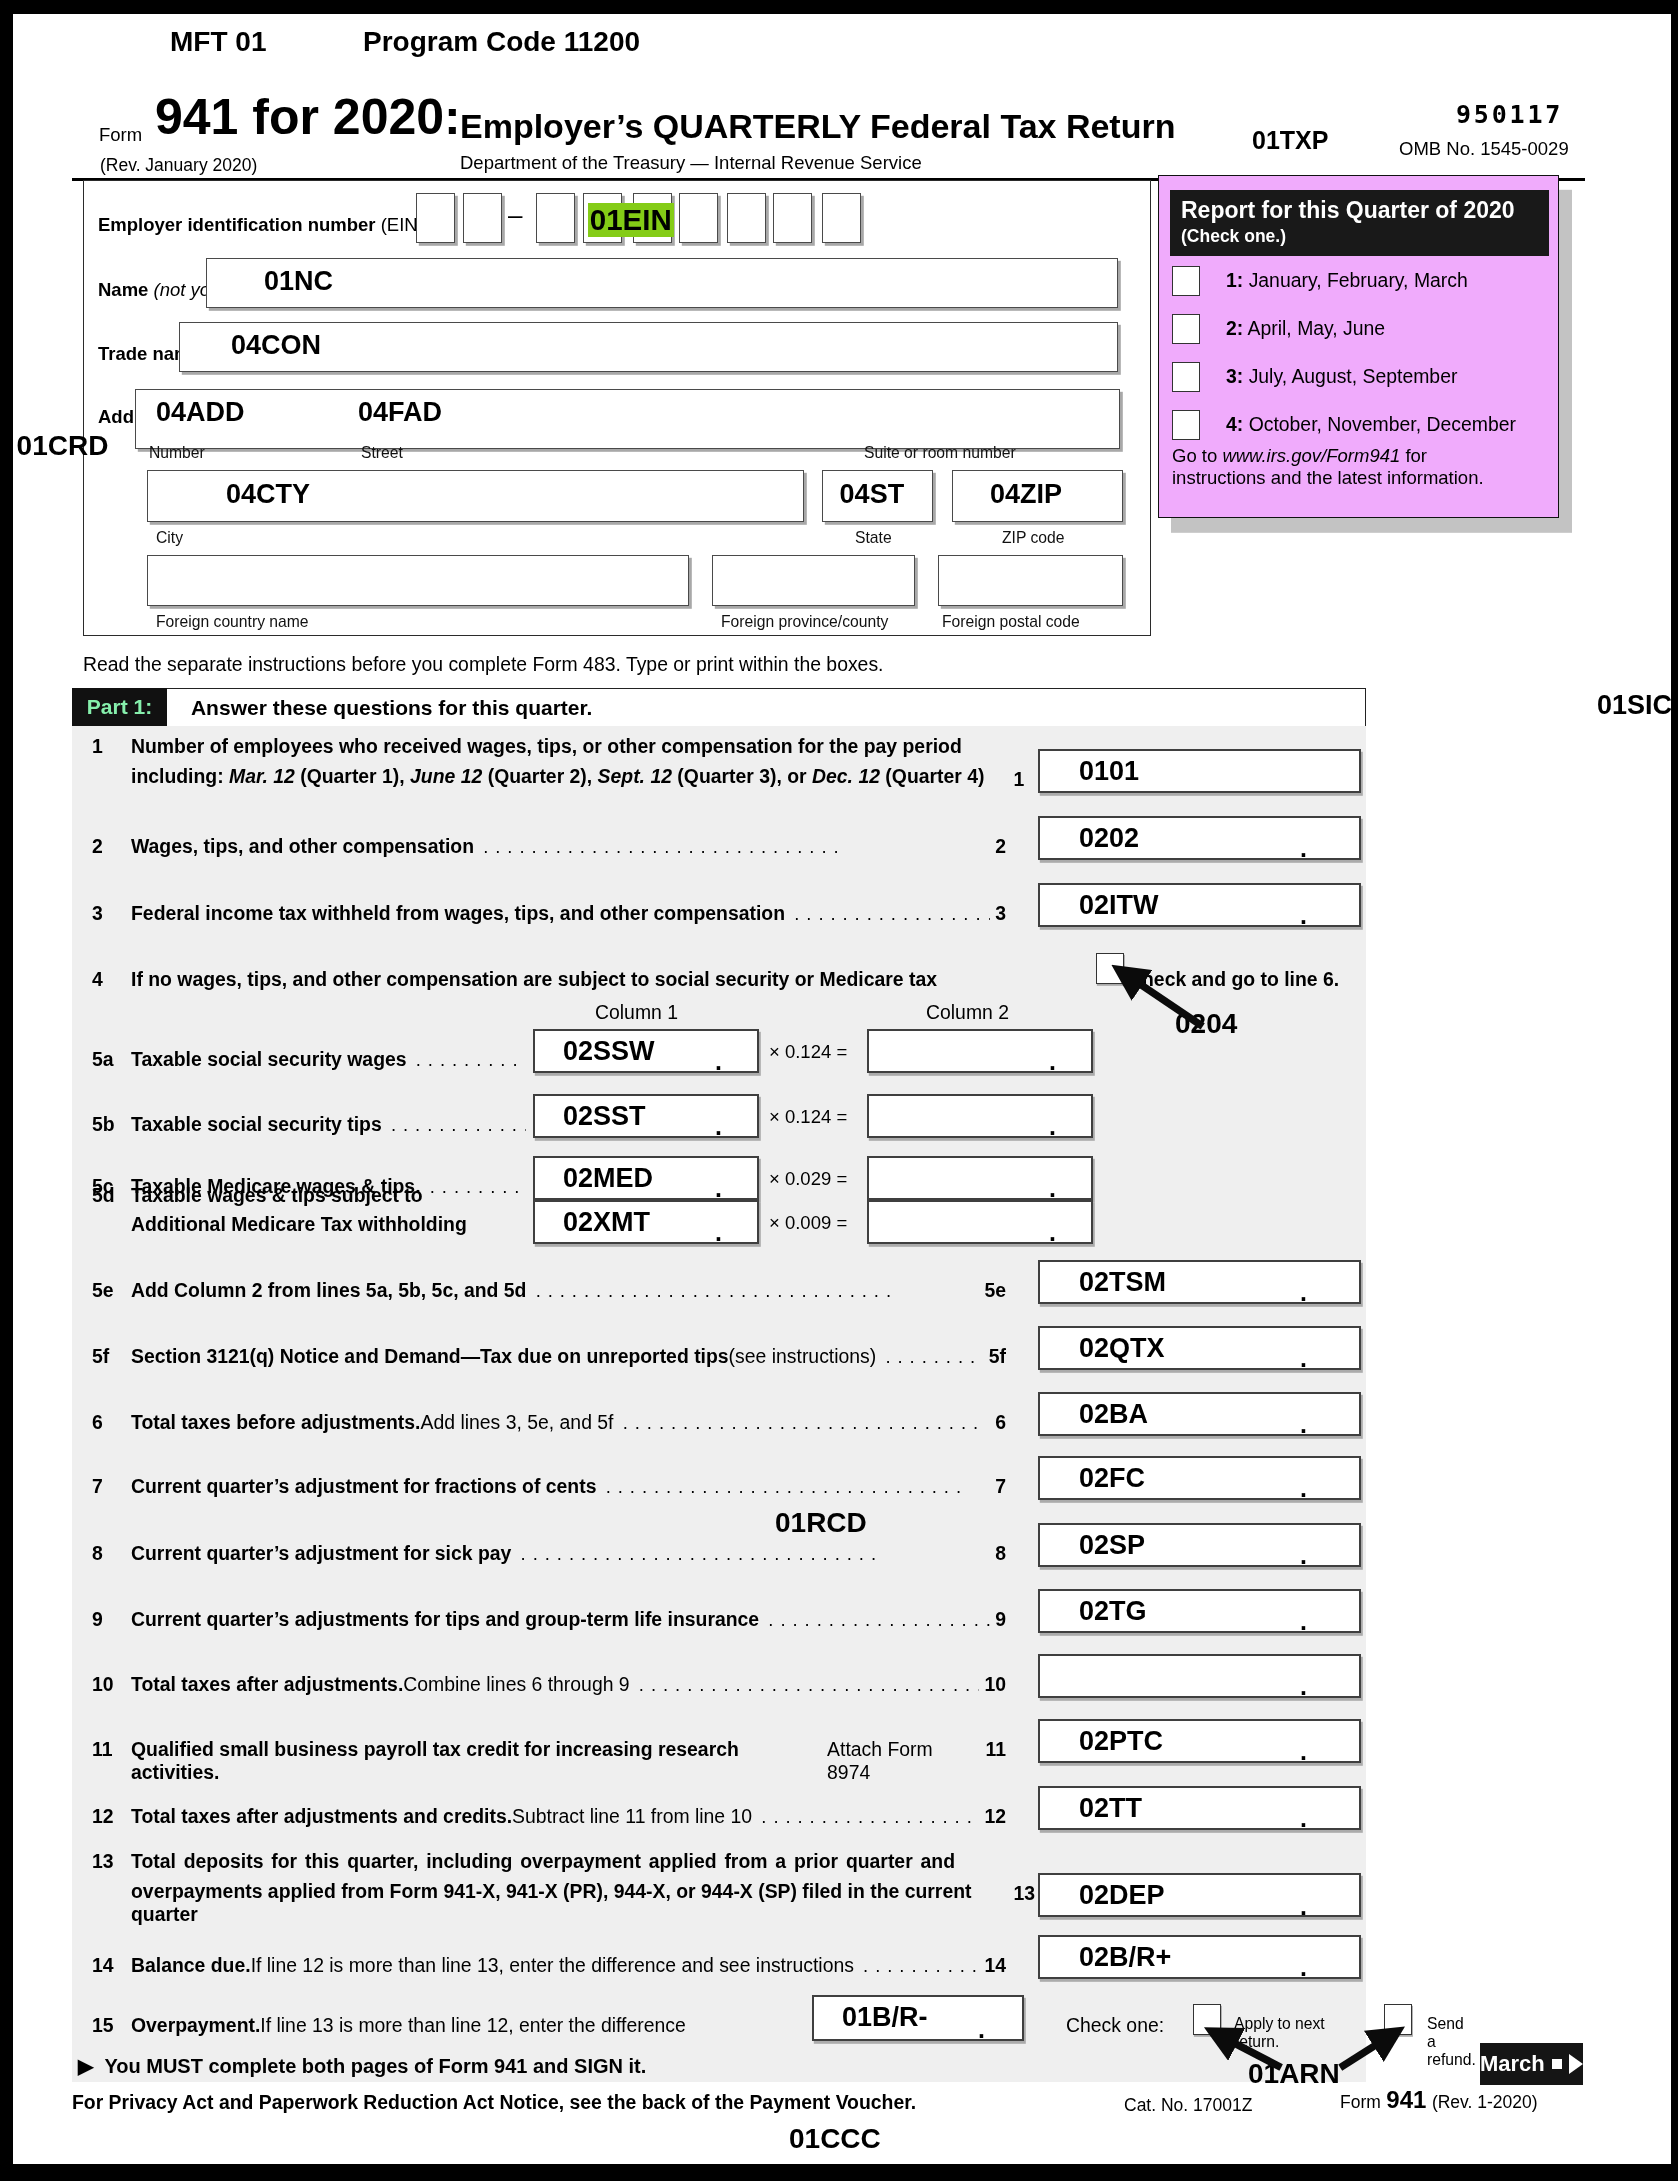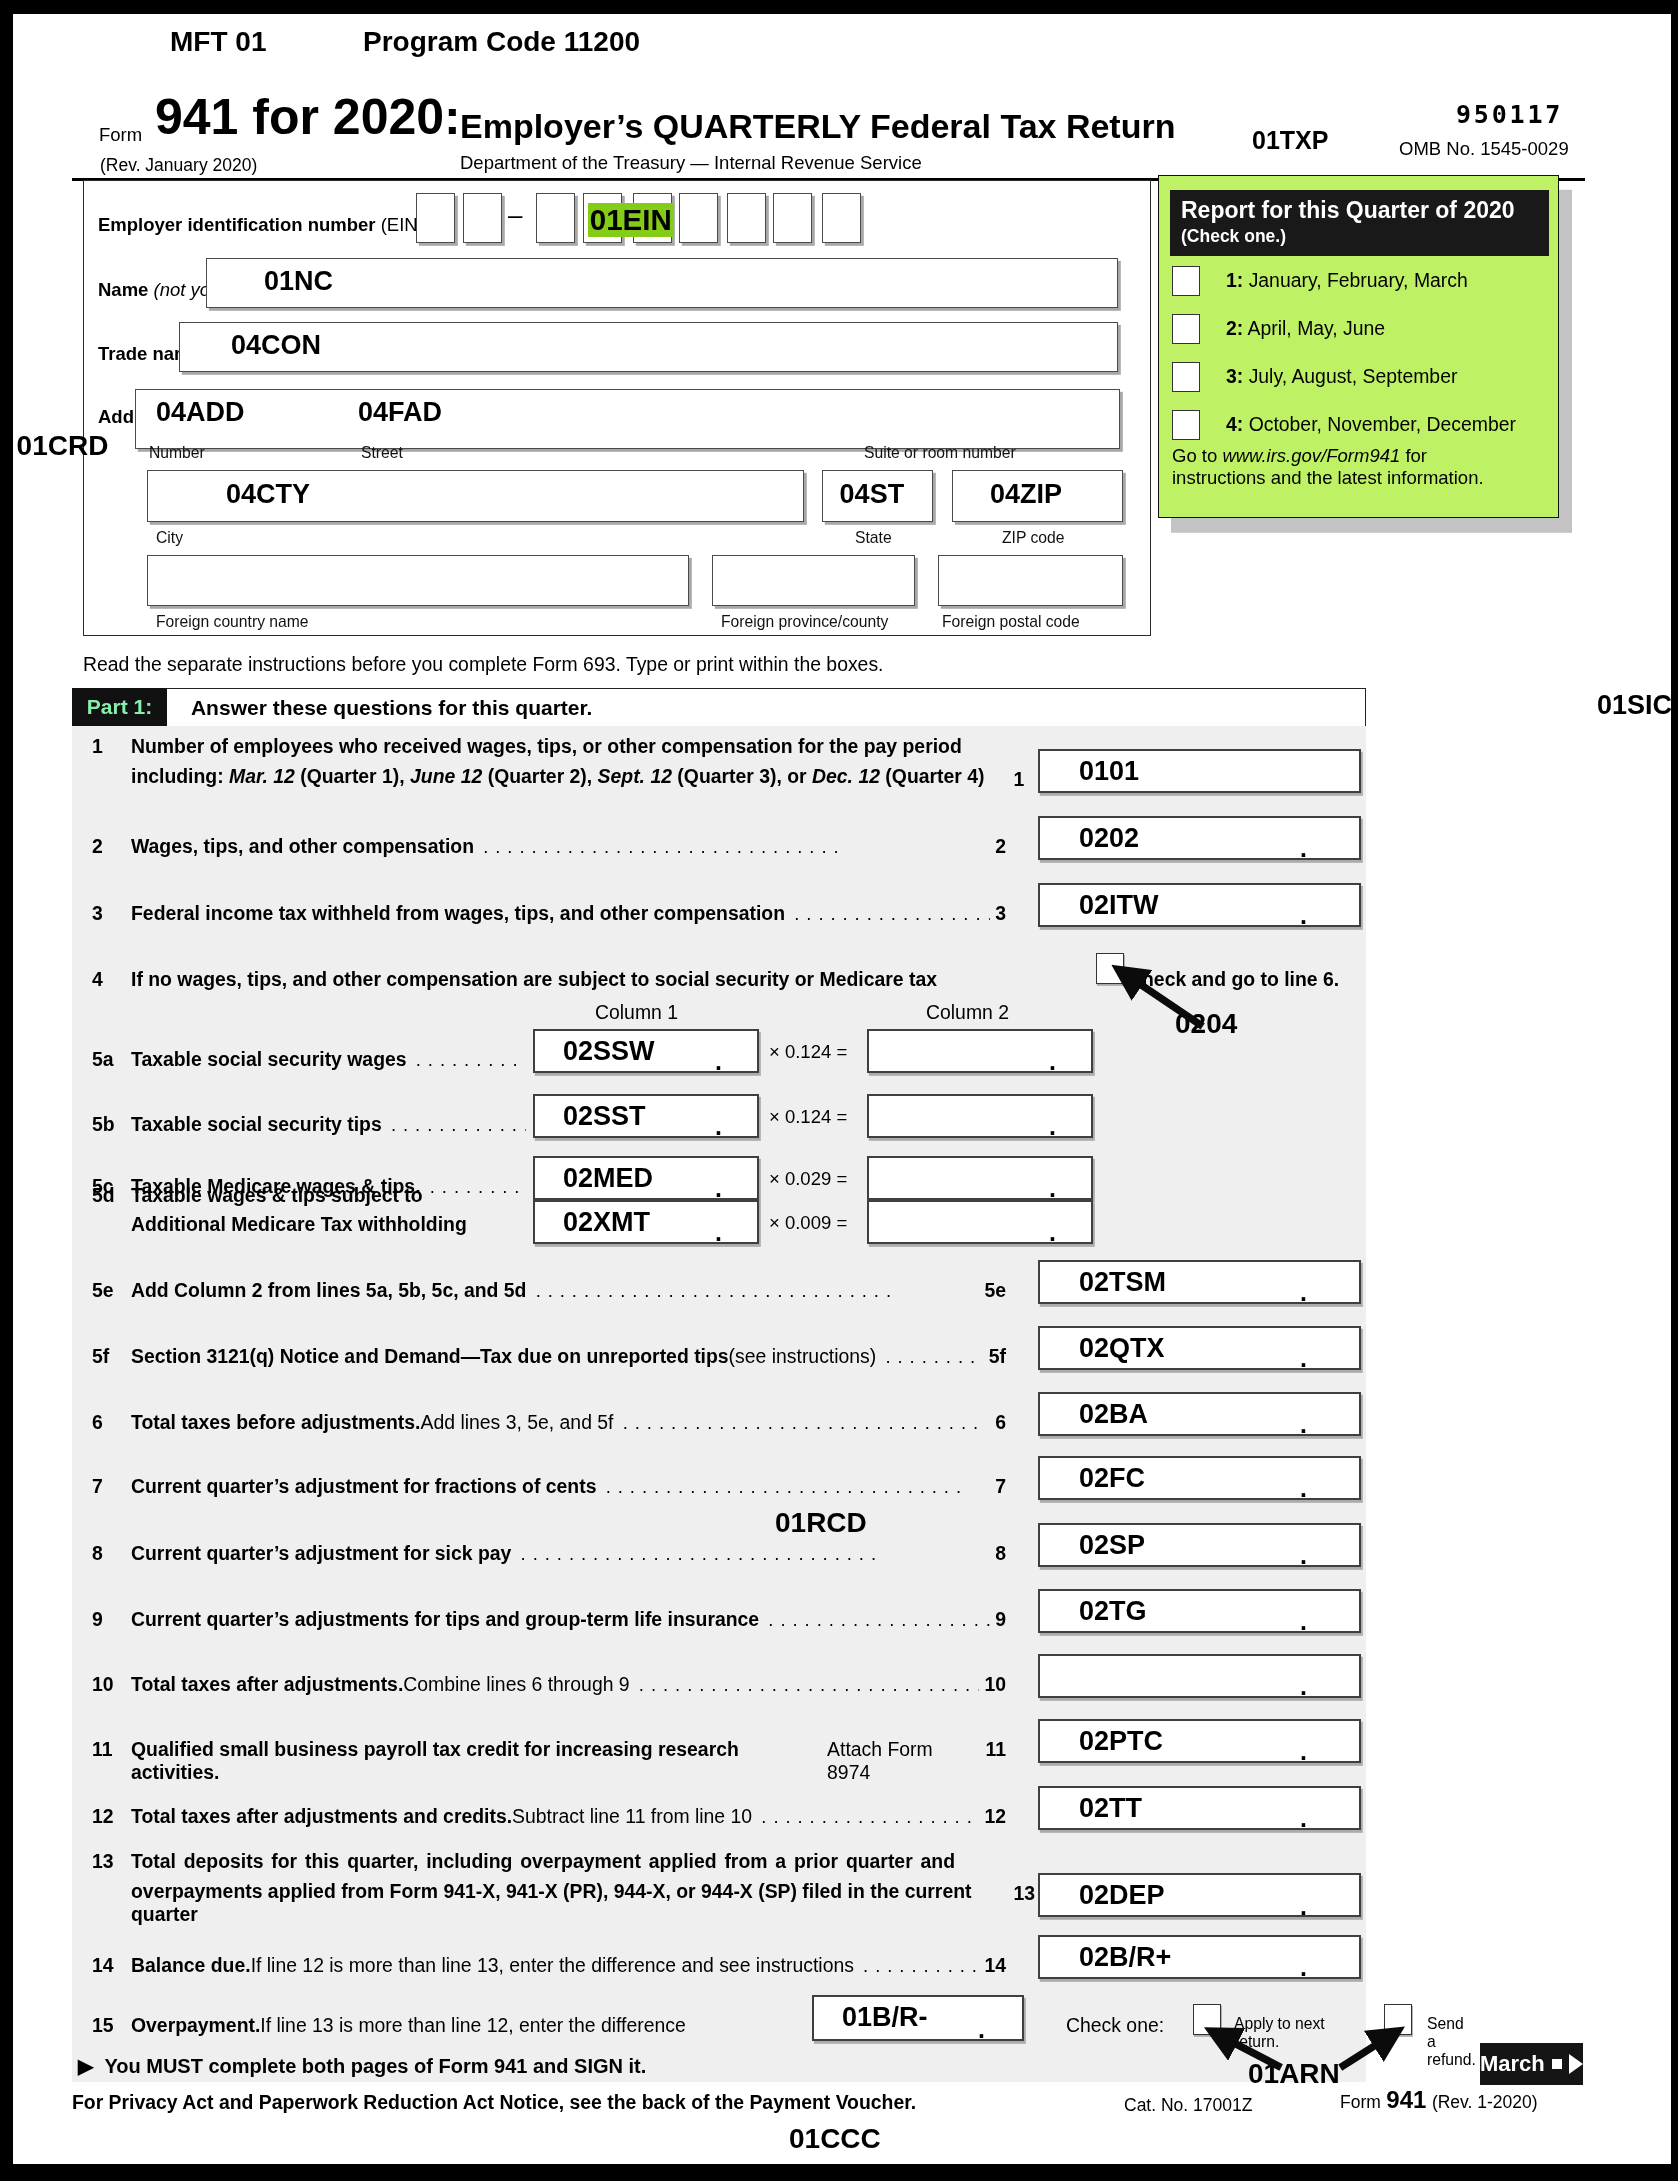--- a/index.html
+++ b/index.html
@@ -25,21 +25,21 @@
   
   .formbox{left:83px;top:180px;width:1066px;height:454px;border:1.8px solid #2b2b2b;position:absolute}
   .inbox{position:absolute;background:#fff;border:1.8px solid #4a4a4a;box-shadow:2.8px 2.8px 0 #a8a8a8;box-sizing:border-box}
   .code{font-weight:bold;font-size:27px}
   .flabel{font-size:18.5px}
   .slabel{font-size:15.7px;color:#111}
   .einb{width:39px;height:50px;top:12px}
   .einlbl{left:504px;top:22px;font-size:29.5px;font-weight:bold;background:#84cc16;padding:0 1.8px;z-index:3}
   .eindash{left:424px;top:18.5px;font-size:26px}
   
-  .qbox{left:1158px;top:175px;width:401px;height:343px;background:#bef264;border:1.8px solid #111;
+  .qbox{left:1158px;top:175px;width:401px;height:343px;background:#f0abfc;border:1.8px solid #111;
         box-shadow:13px 14.8px 0 #c3c3c3;position:absolute;box-sizing:border-box}
   .qtitle{position:absolute;left:11px;top:14px;right:9.2px;background:#191919;color:#fff;padding:6.5px 11px 8.3px 11px}
   .qt1{font-size:23px;font-weight:bold}
   .qt2{font-size:17.5px;font-weight:bold;margin-top:2.8px}
   .qopt{position:absolute;left:13px;font-size:19.4px}
   .qcb{position:absolute;width:26px;height:28px;background:#fff;border:1.8px solid #333}
   .qoptlbl{position:absolute;left:54px;top:2.8px;width:332px}
   .qgoto{position:absolute;left:13px;font-size:18.5px}
   
   .readnote{left:83px;top:653px;font-size:19.4px}
@@ -179,21 +179,21 @@
   <div class="qcb" style="left:13px;top:234px"></div>
   <div class="qopt" style="top:234px">
     <span class="qoptlbl"><b>4:</b><span> October, November, December</span></span>
   </div>
   <div class="qgoto" style="top:269px">
     <span>Go to </span><span class="i">www.irs.gov/Form941</span><span> for</span><br>
     <span>instructions and the latest information.</span>
   </div>
 </div>
 
-<span class="abs readnote">Read the separate instructions before you complete Form 693. Type or print within the boxes.</span>
+<span class="abs readnote">Read the separate instructions before you complete Form 483. Type or print within the boxes.</span>
 
 <div class="pbar">
   <div class="ptag">Part 1:</div>
   <div class="phead">Answer these questions for this quarter.</div>
 </div>
 <span class="abs sic">01SIC</span>
 
 <div class="panel"></div>
 
 <div class="r" style="top:749px">

